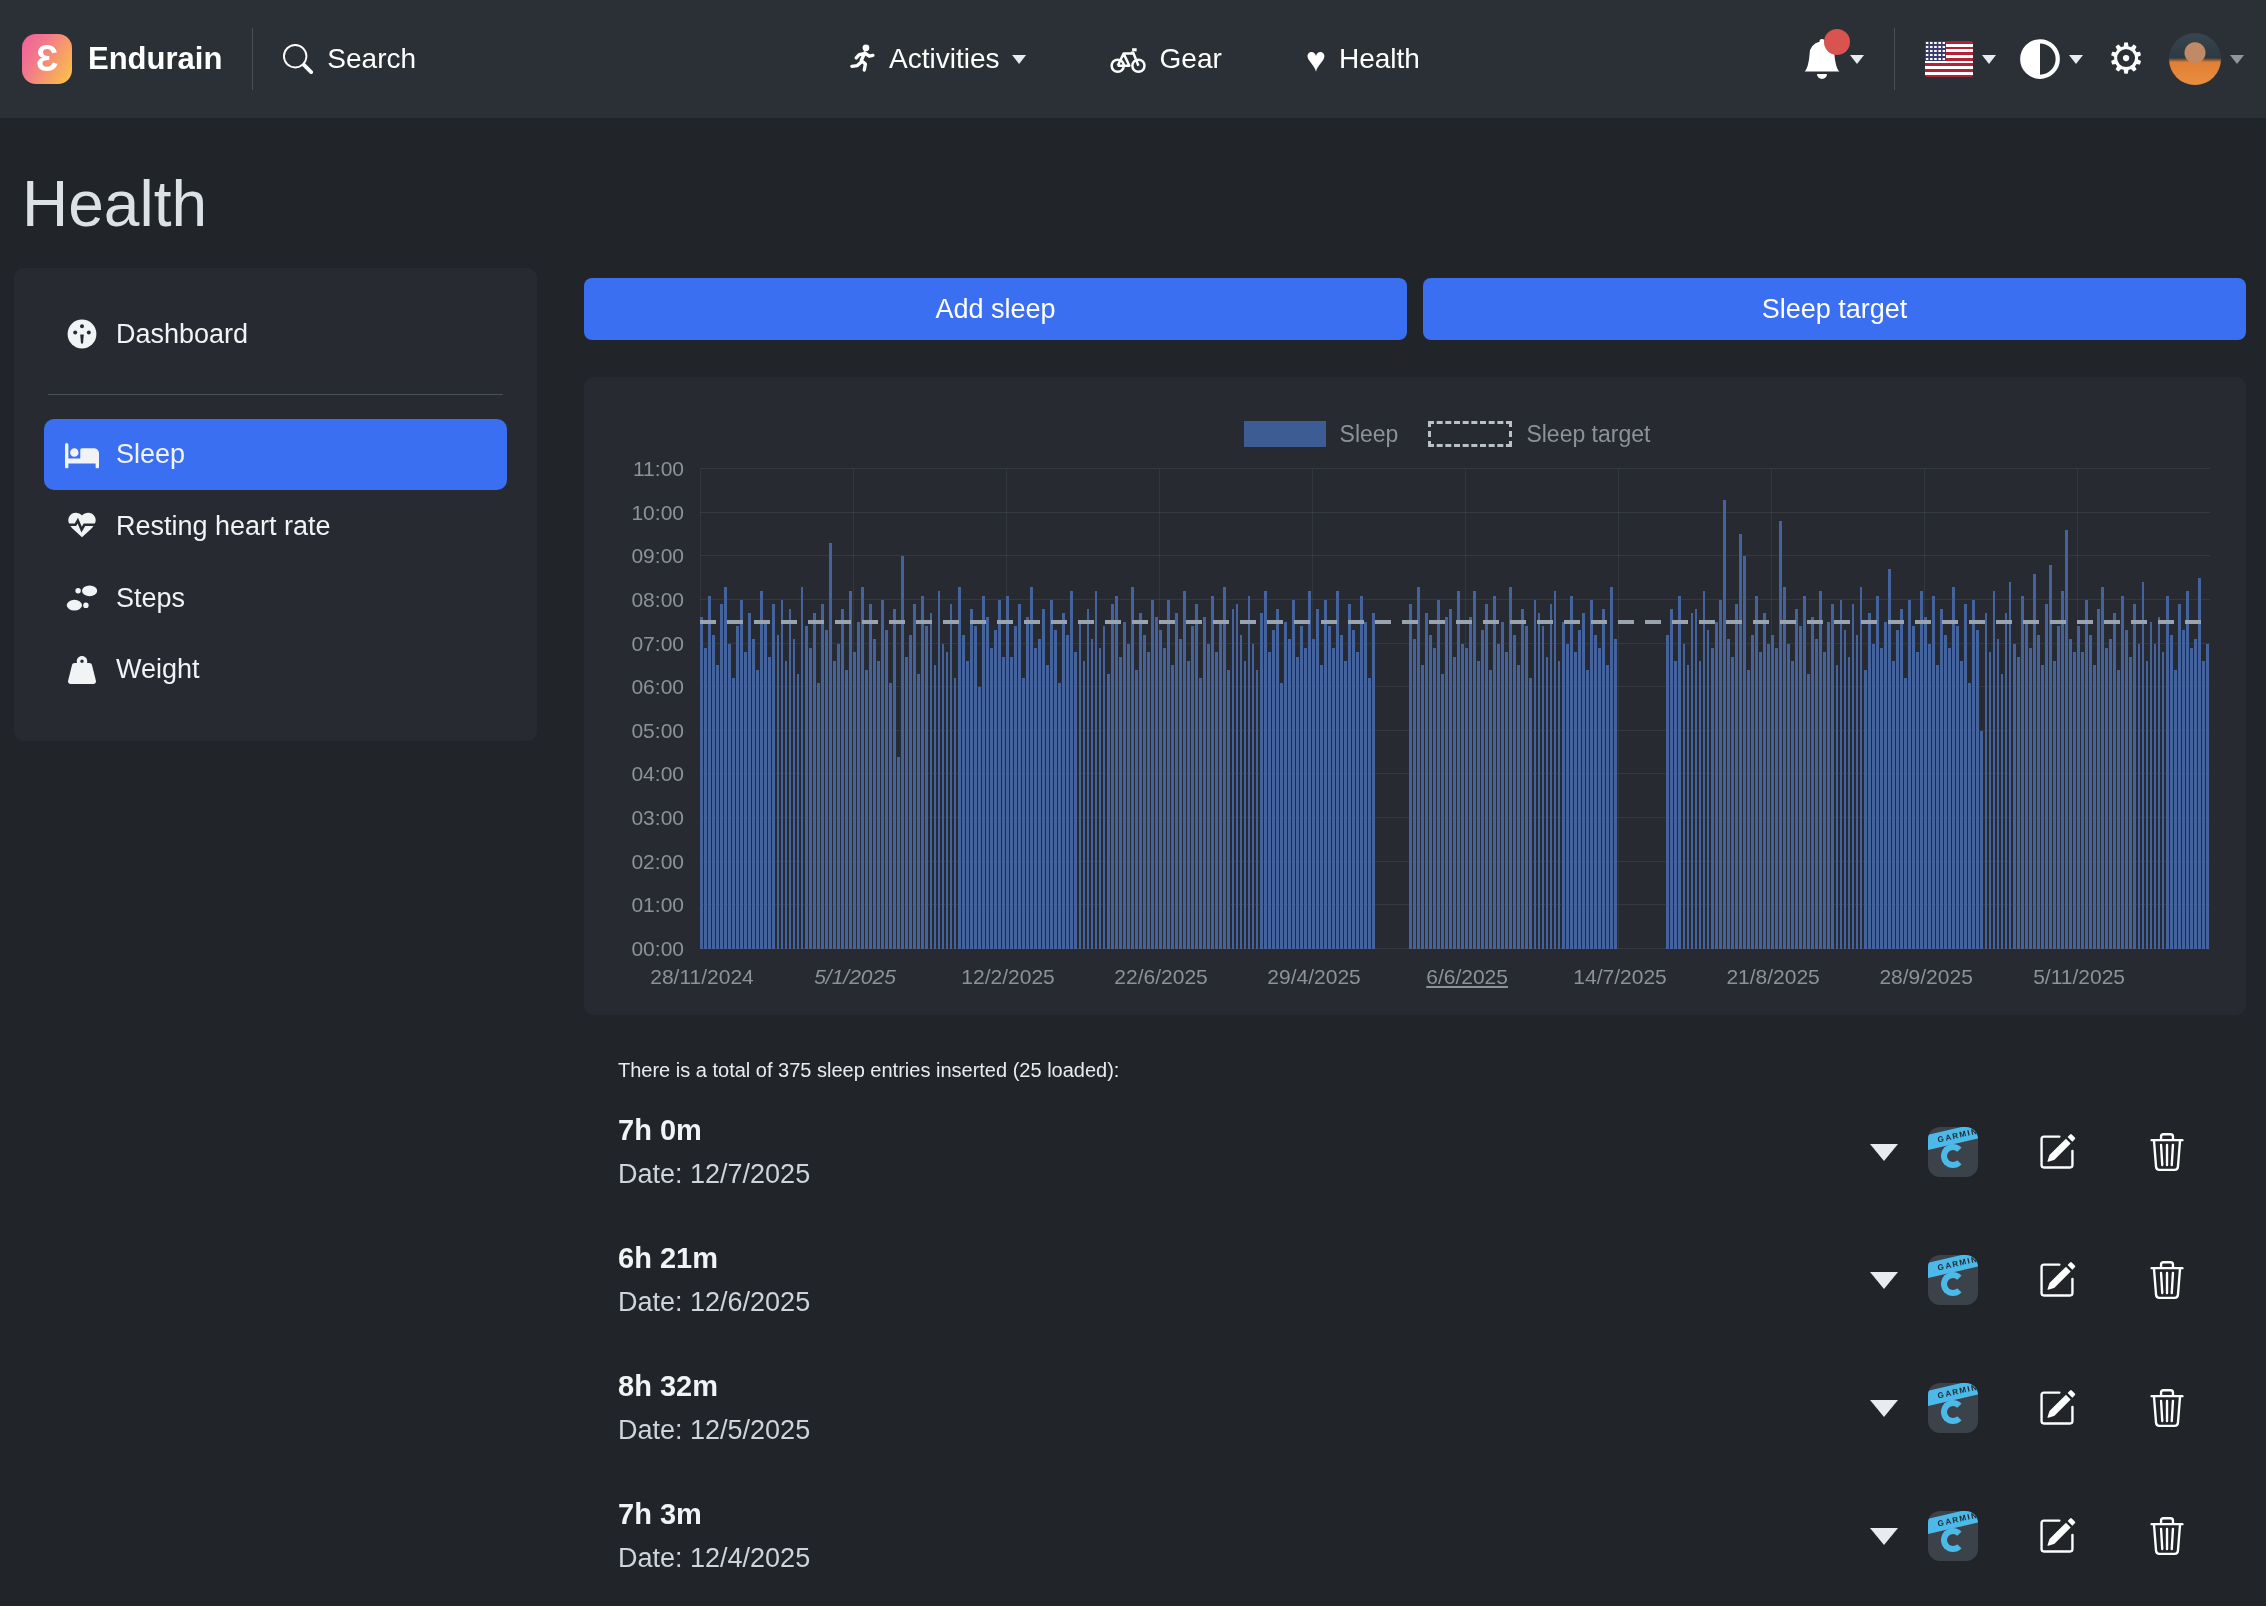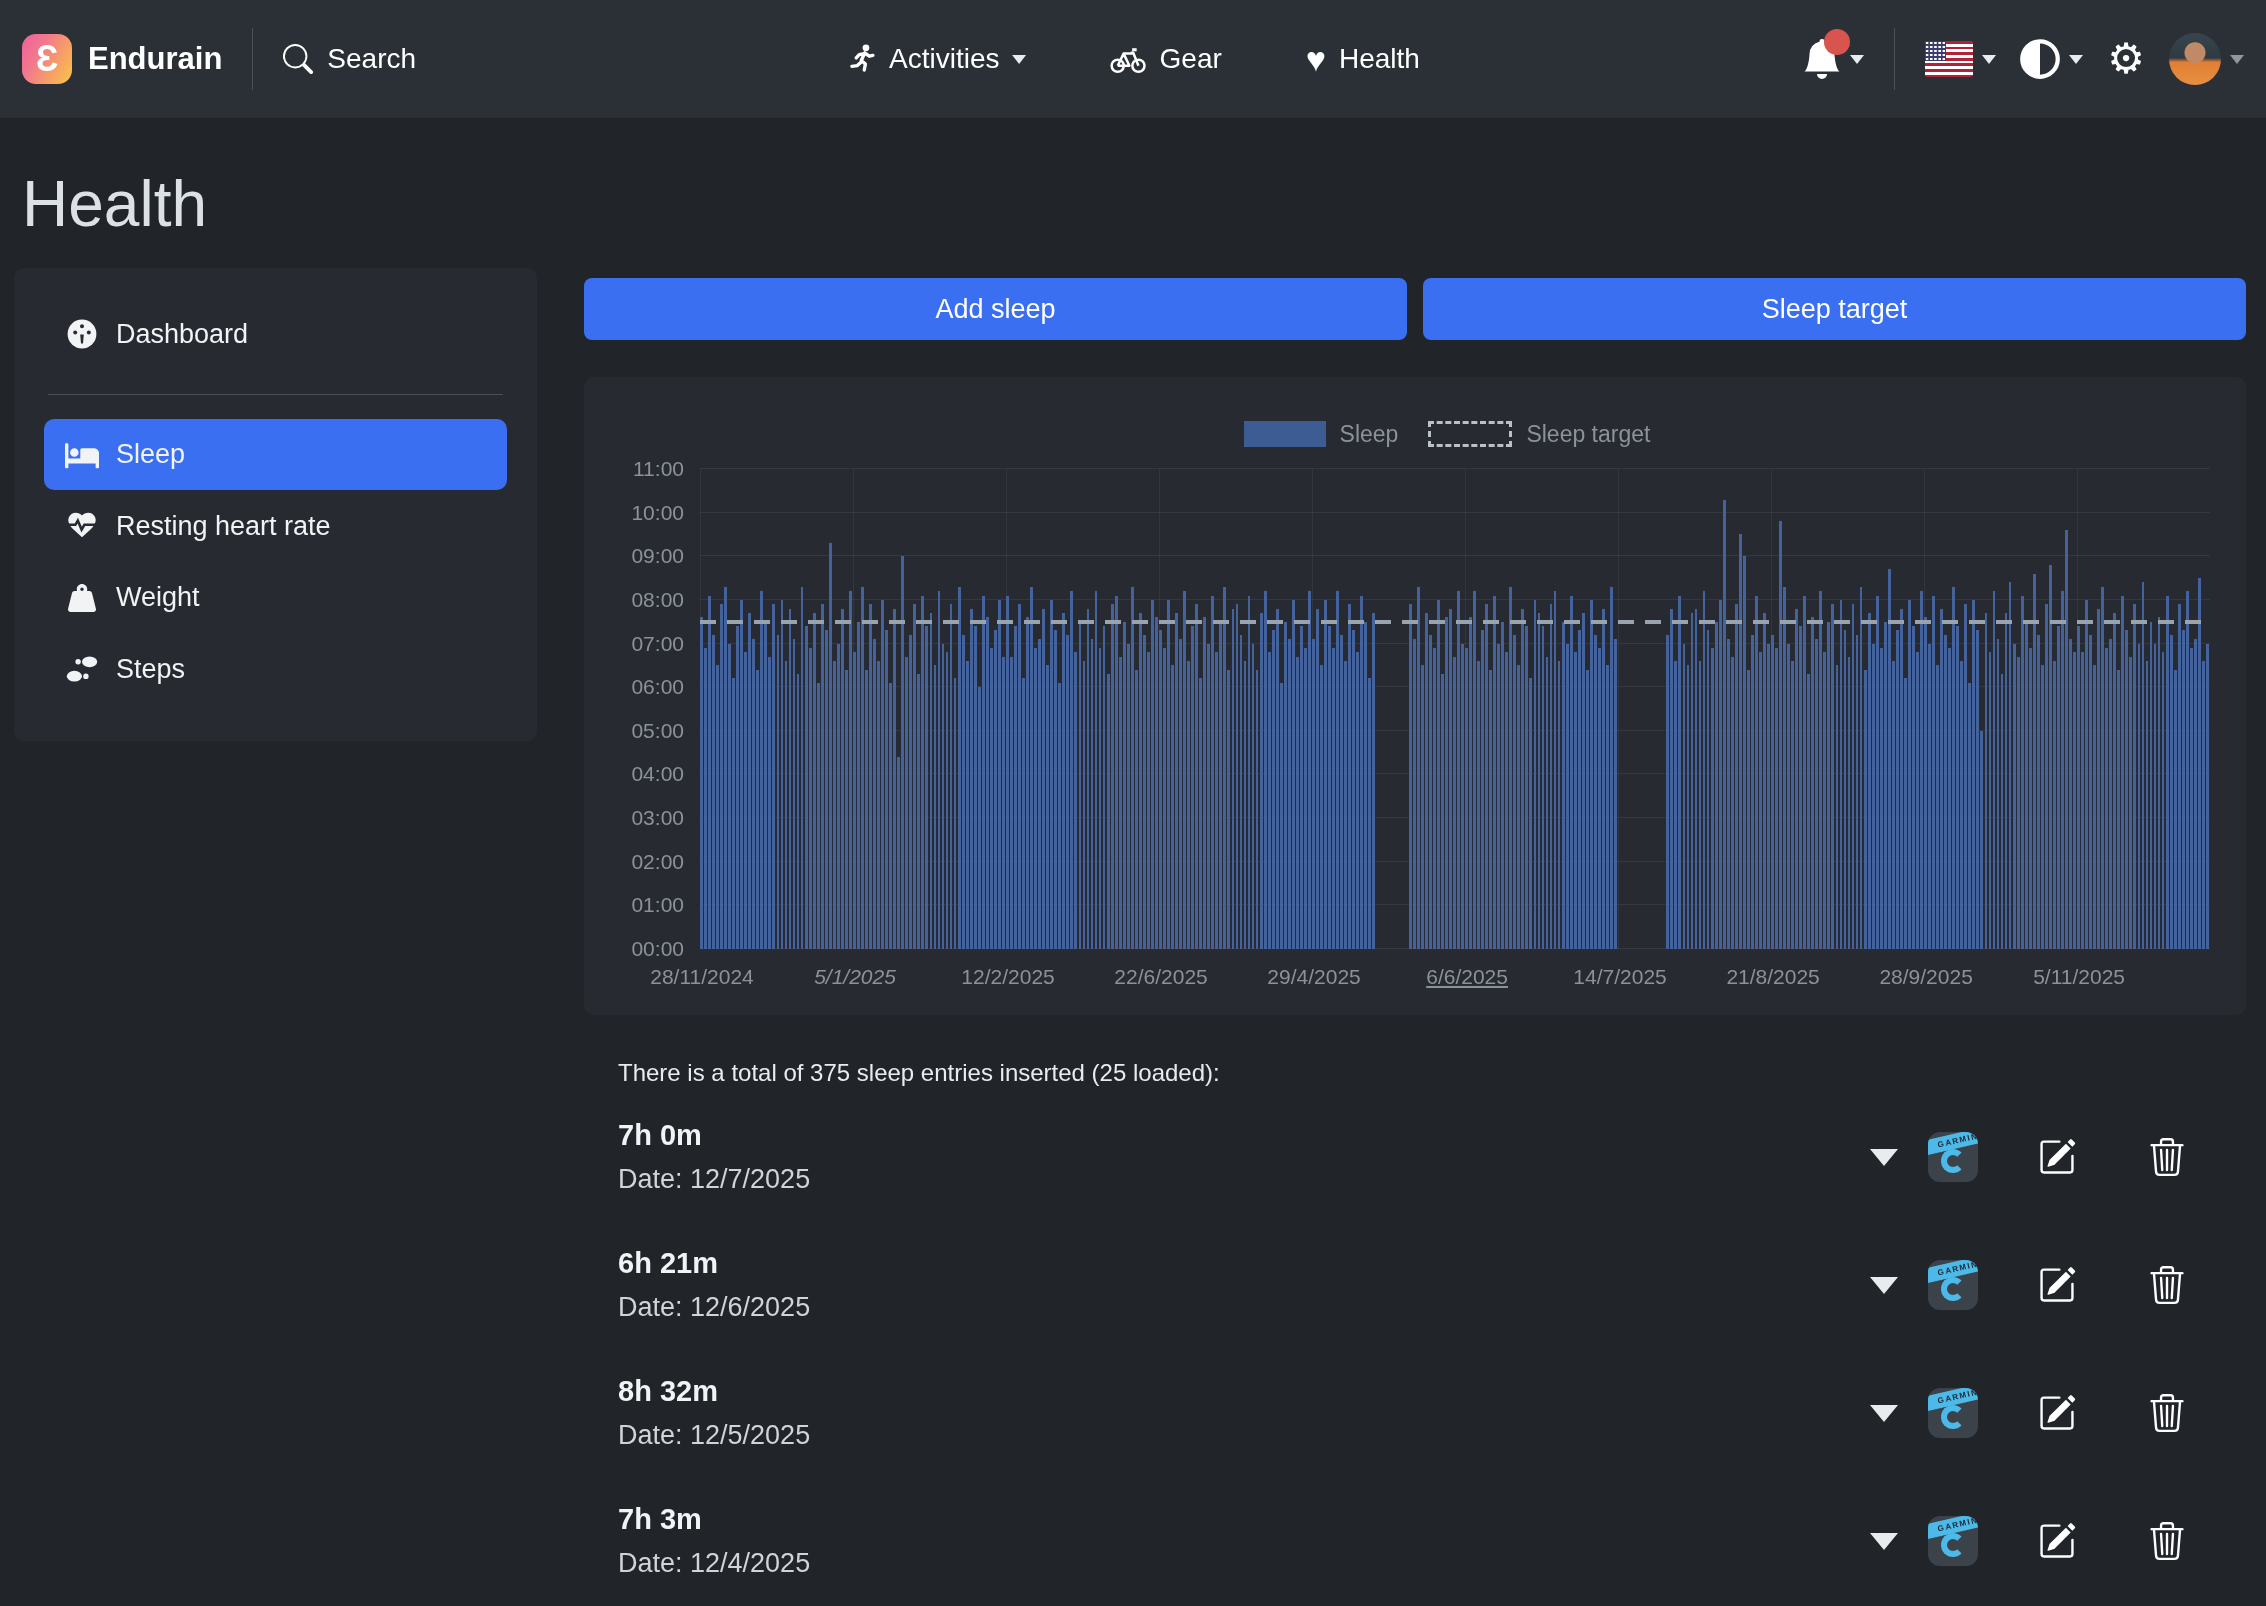--- a/index.html
+++ b/index.html
@@ -58,21 +58,21 @@
   .plot-wrap{flex:1;}
   .plot{position:relative;height:480px;}
   .gridline-h{position:absolute;left:0;right:0;height:1px;background:rgba(134,142,150,0.14);}
   .gridline-v{position:absolute;top:0;bottom:0;width:1px;background:rgba(134,142,150,0.12);}
   .bar{position:absolute;bottom:0;}
   .target-line{position:absolute;left:0;right:0;height:4px;
     background:repeating-linear-gradient(90deg,#9aa4ae 0 16px,transparent 16px 27px);}
   .x-axis{position:relative;height:46px;}
   .xtick{position:absolute;top:16px;transform:translateX(-50%);font-size:21px;color:#8b9299;white-space:nowrap;}
   
-  .summary{margin:44px 0 6px 34px;font-size:24px;color:#e9ecef;}
+  .summary{margin:44px 0 6px 34px;font-size:20px;color:#e9ecef;}
   .entries{margin-left:34px;}
   .entry-row{height:128px;display:flex;align-items:center;justify-content:space-between;padding-right:60px;}
   .entry-duration{font-size:29px;font-weight:bold;color:#f1f3f5;}
   .entry-date{font-size:27px;color:#ced4da;margin-top:12px;}
   .entry-actions{display:flex;align-items:center;}
   .caret-down{width:0;height:0;border-left:14px solid transparent;border-right:14px solid transparent;
     border-top:17px solid #e9ecef;cursor:pointer;}
   .garmin{width:50px;height:50px;border-radius:12px;background:#3b4249;position:relative;overflow:hidden;margin-left:30px;}
   .g-band{position:absolute;top:1px;left:-14px;width:88px;height:15px;background:#4cb9e8;transform:rotate(-13deg);
     font-size:8px;font-weight:bold;color:#1b2830;text-align:center;line-height:15px;letter-spacing:1.5px;}
@@ -228,33 +228,33 @@
     <div class="side-item">
       <span class="side-icon">
           <svg width="32" height="32">
             <use href="#i-hpulse"></use>
           </svg>
         </span>
       <span>Resting heart rate</span>
     </div>
     <div class="side-item">
       <span class="side-icon">
+          <svg width="32" height="32">
+            <use href="#i-steps"></use>
+          </svg>
+        </span>
+      <span>Steps</span>
+    </div>
+    <div class="side-item">
+      <span class="side-icon">
           <svg width="28" height="28" viewBox="0 0 512 512">
             <use href="#i-weight"></use>
           </svg>
         </span>
       <span>Weight</span>
-    </div>
-    <div class="side-item">
-      <span class="side-icon">
-          <svg width="32" height="32">
-            <use href="#i-steps"></use>
-          </svg>
-        </span>
-      <span>Steps</span>
     </div>
   </aside>
 
   <main class="main">
     <div class="btn-row">
       <button class="btn">Add sleep</button>
       <button class="btn">Sleep target</button>
     </div>
 
     <section class="chart-card">

